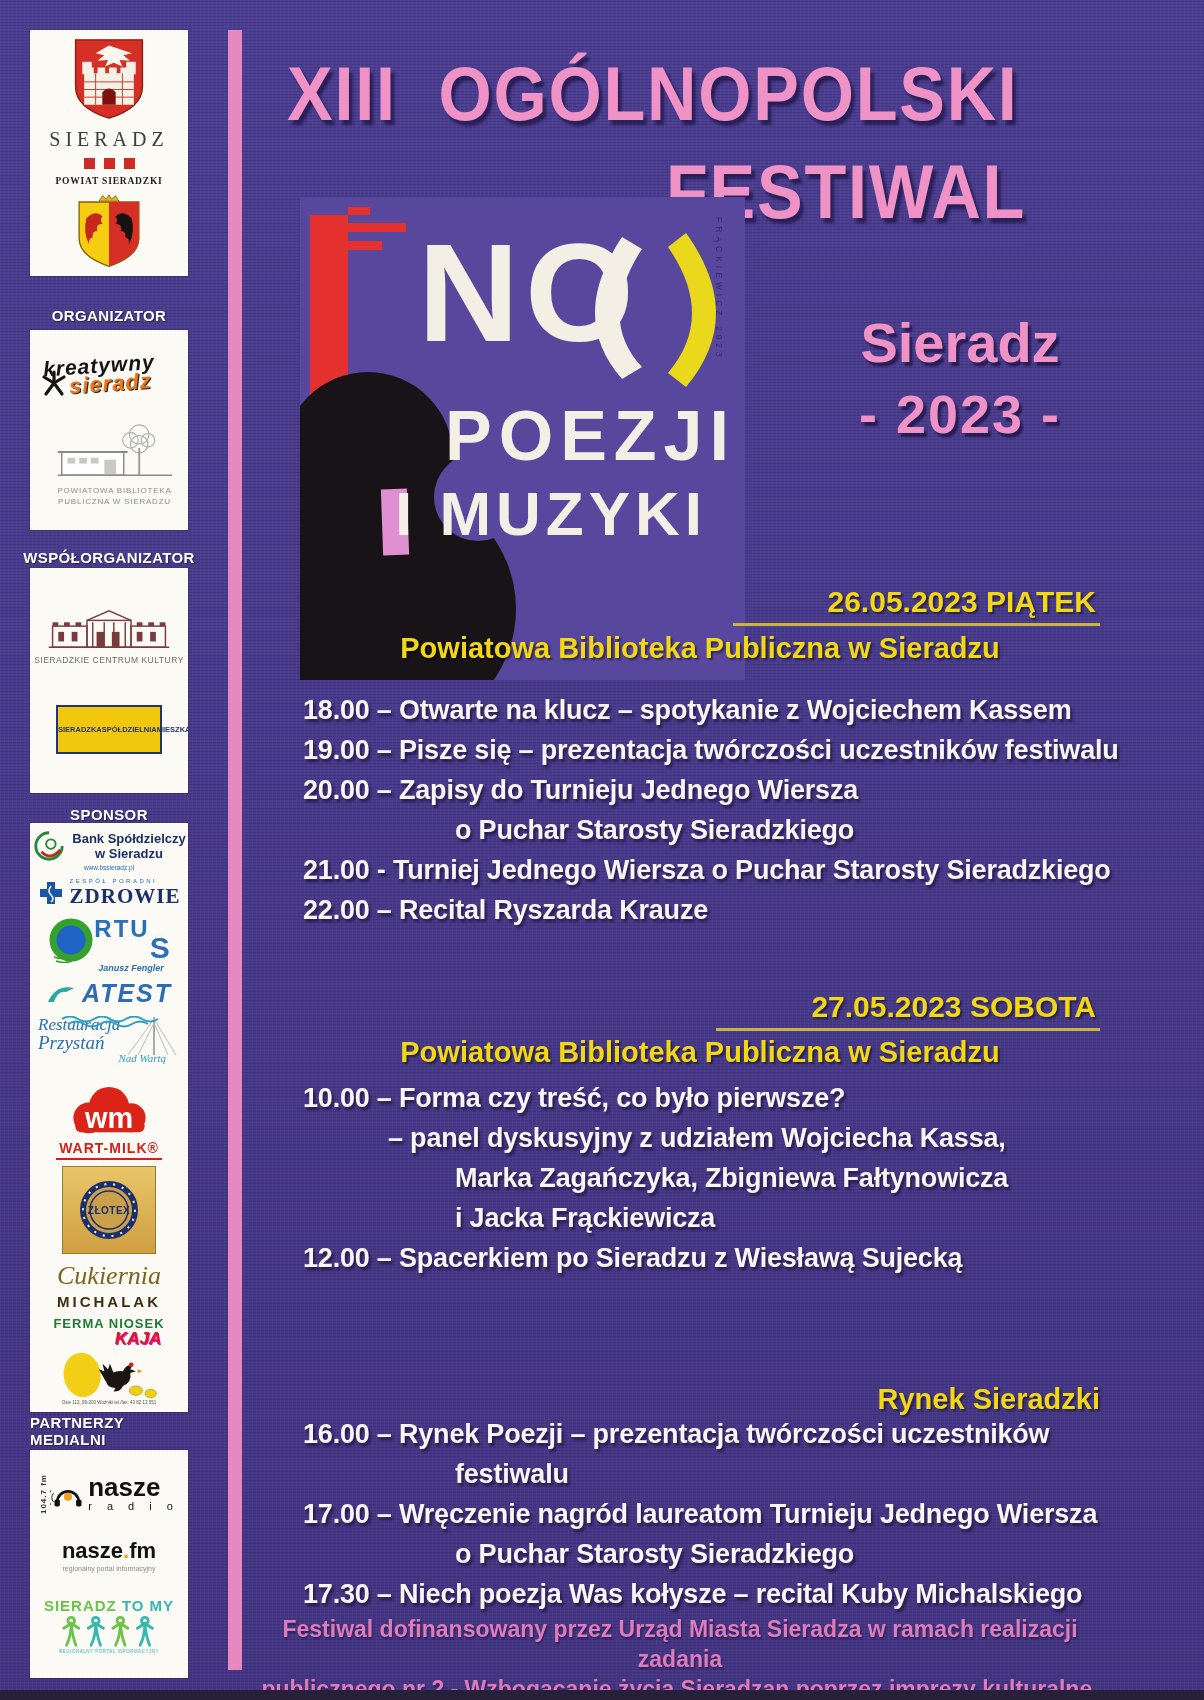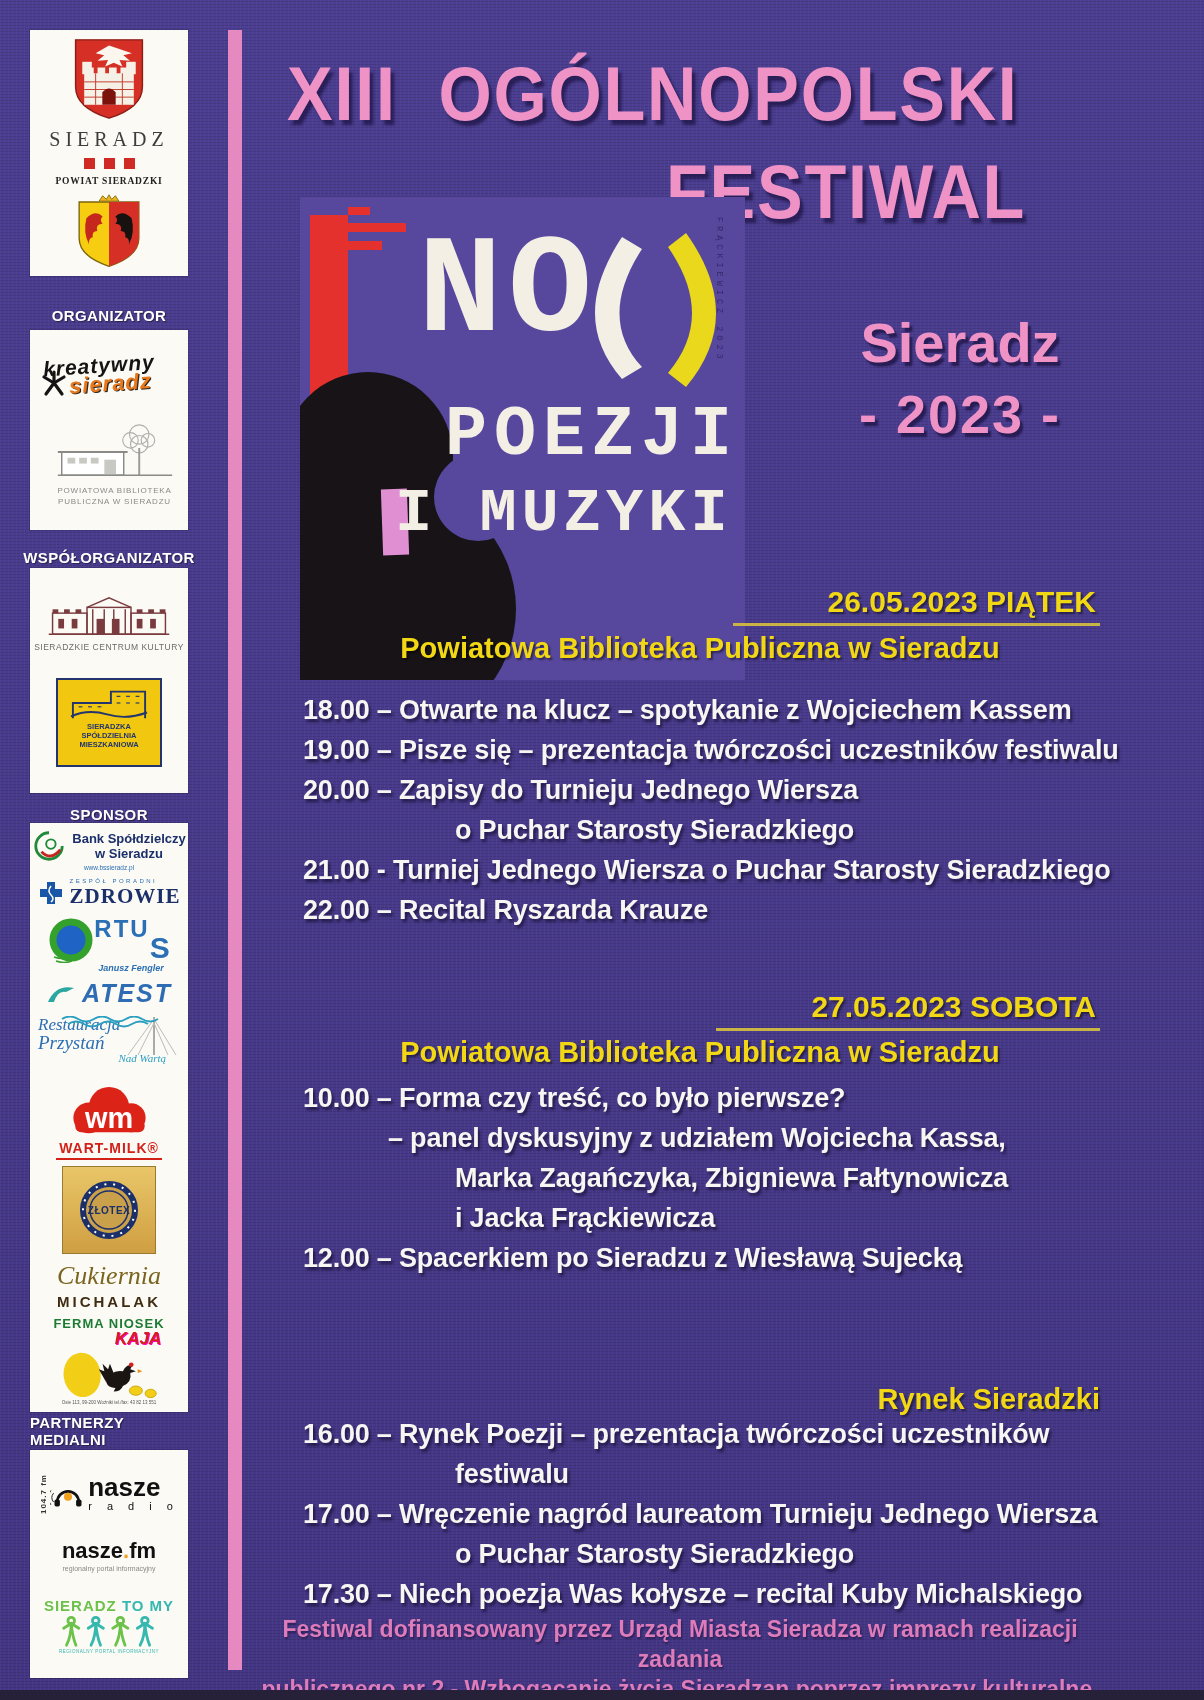--- a/index.html
+++ b/index.html
@@ -33,21 +33,21 @@
   .squares{display:flex;gap:9px;}
   .squares i{width:11px;height:11px;background:#cf2b24;display:block;}
   .county-name{font-family:"Liberation Serif",serif;font-weight:700;font-size:9.5px;color:#222;letter-spacing:.8px;}
 
   .kreat{position:relative;text-align:left;width:132px;}
   .kreat .w1{font-size:21px;font-weight:700;font-style:italic;color:#141414;display:block;transform:rotate(-4deg);letter-spacing:1px;}
   .kreat .w2{font-size:22px;font-weight:700;font-style:italic;color:#e8781c;display:block;transform:rotate(-4deg);margin:-7px 0 0 26px;letter-spacing:1px;text-shadow:1px 1px 0 #30271f;}
   .kreat svg{position:absolute;left:-2px;bottom:-2px;}
   .caption{font-size:8px;color:#8a8a86;letter-spacing:.8px;line-height:11px;text-align:center;}
   .sck-cap{font-size:8.5px;color:#6b6b68;letter-spacing:.5px;}
-  .ssm-box{width:102px;background:#f2c70f;border:2px solid #22356e;display:flex;flex-direction:column;align-items:center;padding:4px 0 16px;}
+  .ssm-box{width:102px;background:#f2c70f;border:2px solid #22356e;display:flex;flex-direction:row;align-items:center;padding:4px 0 3px;}
   .ssm-cap{font-size:7.5px;font-weight:700;color:#22356e;line-height:9px;text-align:center;}
 
   .logo-row{display:flex;align-items:center;gap:6px;}
   .bank-txt{font-size:13px;font-weight:700;color:#1b2f6b;line-height:15px;text-align:center;}
   .bank-url{font-size:6.5px;color:#2b6fb5;margin-top:1px;text-align:center;}
   .zdr-small{font-size:6px;color:#2b6fb5;letter-spacing:2.5px;display:block;}
   .zdr-big{font-family:"Liberation Serif",serif;font-size:21px;font-weight:700;color:#1b2f6b;letter-spacing:1px;display:block;}
   .ortus-wrap{display:flex;flex-direction:column;align-items:center;}
   .ortus-row{display:flex;align-items:flex-end;}
   .ortus-letters{font-size:24px;font-weight:700;color:#2b6fb5;letter-spacing:2px;margin-bottom:20px;}
@@ -86,21 +86,21 @@
   .divider{position:absolute;left:228px;top:30px;width:14px;height:1640px;background:#e689c0;}
 
   
   .title1{position:absolute;left:287px;top:50px;font-size:76px;font-weight:700;color:#ef93c7;
       letter-spacing:2px;transform:scaleX(.9);transform-origin:left top;white-space:pre;
       text-shadow:4px 5px 3px rgba(25,15,60,.65);}
   .title2{position:absolute;right:178px;top:148px;font-size:76px;font-weight:700;color:#ef93c7;
       letter-spacing:2px;transform:scaleX(.9);transform-origin:right top;
       text-shadow:4px 5px 3px rgba(25,15,60,.65);}
 
-  .artwork{position:absolute;left:300px;top:197px;width:445px;height:483px;overflow:hidden;font-family:Liberation Mono, monospace;}
+  .artwork{position:absolute;left:300px;top:197px;width:445px;height:483px;overflow:hidden;}
   .aw-no{position:absolute;left:118px;top:26px;font-size:140px;font-weight:700;color:#f3efe4;letter-spacing:6px;line-height:1;}
   .aw-poezji{position:absolute;left:145px;top:204px;font-size:70px;font-weight:700;color:#f3efe4;letter-spacing:7px;line-height:1;}
   .aw-muzyki{position:absolute;left:95px;top:286px;font-size:62px;font-weight:700;color:#f3efe4;letter-spacing:5px;line-height:1;}
   .aw-sign{position:absolute;left:414px;top:20px;writing-mode:vertical-rl;font-size:8.5px;color:#352a6e;letter-spacing:4px;}
 
   .place{position:absolute;left:795px;top:310px;width:330px;text-align:center;color:#ef93c7;font-weight:700;
       text-shadow:3px 4px 2px rgba(25,15,60,.7);}
   .place .city{font-size:56px;display:block;}
   .place .year{font-size:54px;display:block;margin-top:8px;letter-spacing:2px;}
 

